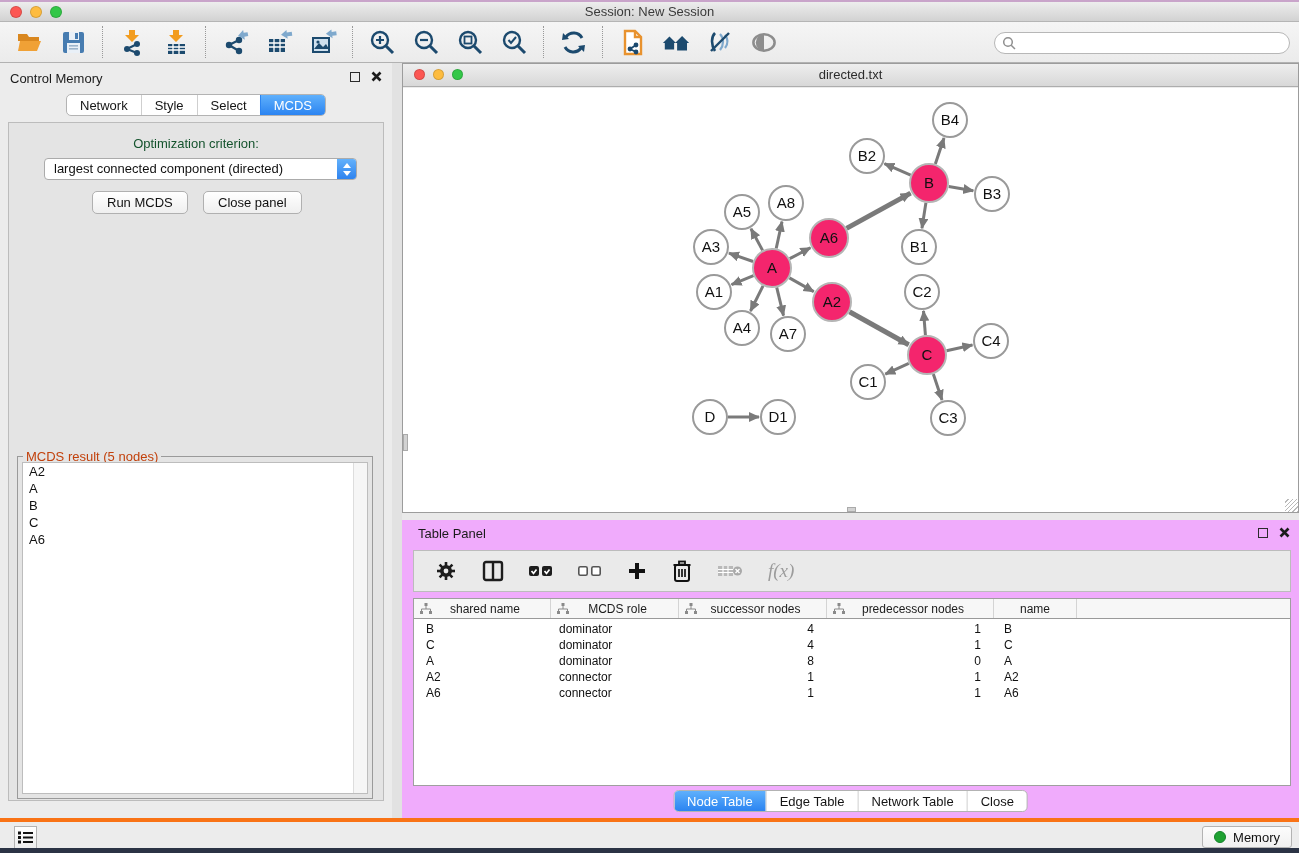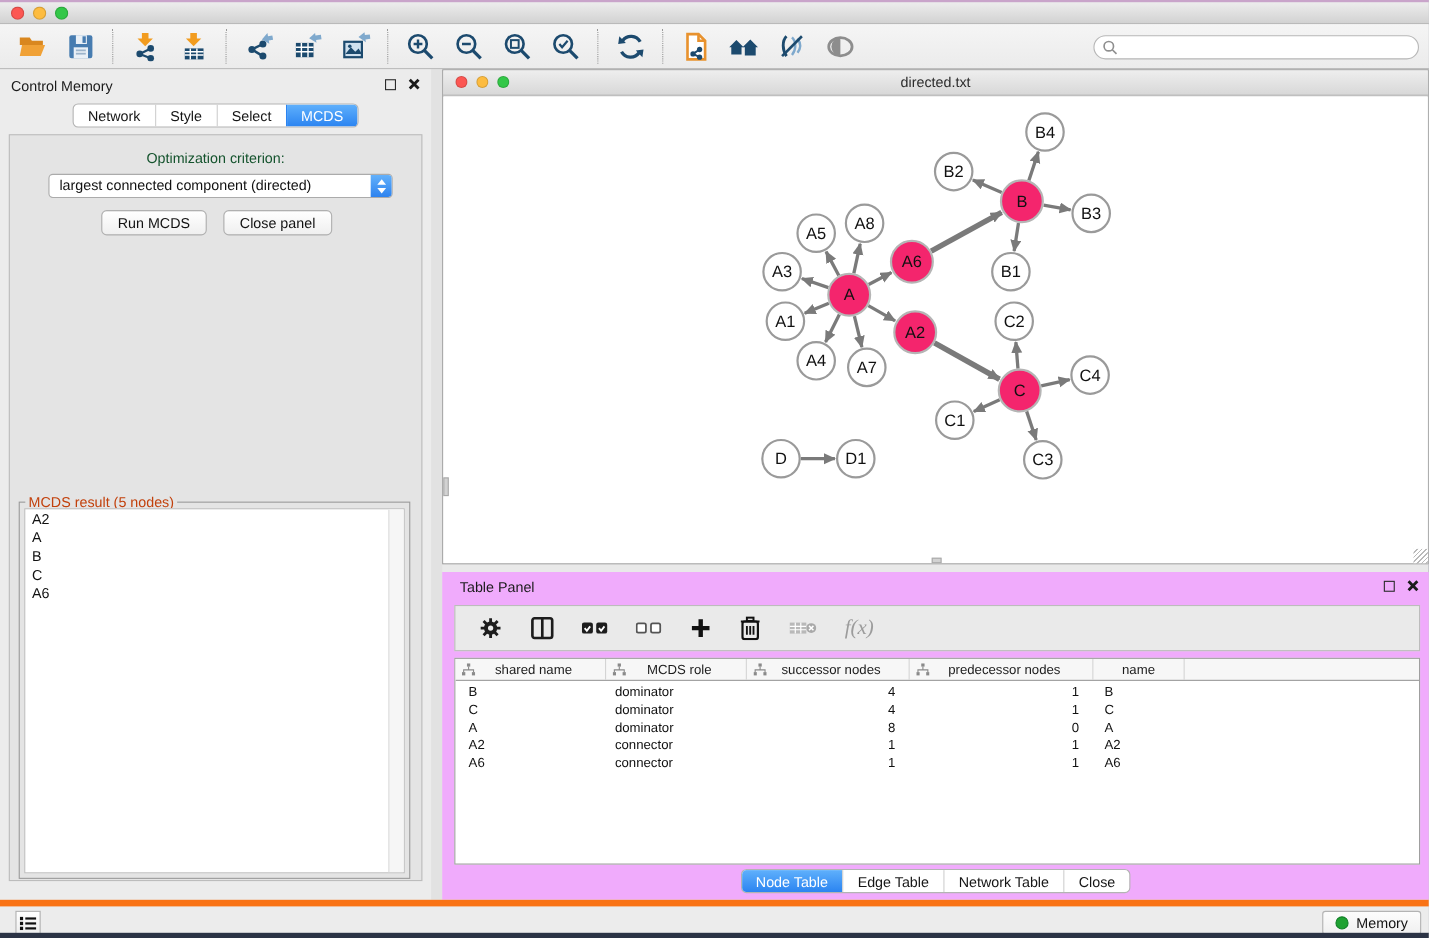--- a/index.html
+++ b/index.html
@@ -92,40 +92,41 @@
   .tbody { padding-top:2px; }
   .tr { display:flex; height:16px; align-items:center; cursor:default; }
   .td { font-size:12px; color:#111; white-space:nowrap; overflow:hidden; }
   .td.c0 { padding-left:12px; } .td.c1 { padding-left:8px; }
   .td.c2, .td.c3 { text-align:right; padding-right:13px; }
   .td.c4 { padding-left:10px; }
 
   .tp-tabs { position:absolute; top:270px; left:50%; transform:translateX(-50%); }
 
   
-  .status-bar { position:absolute; left:0; right:0; bottom:5px; height:30px; background:#ececec; border-top:6px solid #f97316; }
+  .status-bar { position:absolute; left:0; right:0; bottom:5px; height:30px; background:#ececec; border-top:4px solid #f97316; }
   .list-btn { position:absolute; left:14px; top:4px; width:23px; height:23px; background:linear-gradient(#fff,#ededed);
     border:1px solid #b3b3b3; display:flex; align-items:center; justify-content:center; cursor:pointer; }
   .memory-btn { position:absolute; right:7px; top:4px; height:22px; background:linear-gradient(#fcfcfc,#f0f0f0);
     border:1px solid #b3b3b3; border-radius:3px; display:flex; align-items:center; gap:7px; padding:0 11px; cursor:pointer; }
   .memory-dot { width:12px; height:12px; border-radius:50%; background:#1fa232; border:1px solid #14822a; }
   .memory-label { font-size:13px; color:#111; }
   .desktop-strip { position:absolute; left:0; right:0; bottom:0; height:5px; background:#2b3345; }
 </style>
 </head>
 <body>
 
 <div class="app">
 
   <div class="titlebar">
     <div class="traffic">
       <div class="light red"></div>
       <div class="light yellow"></div>
       <div class="light green"></div>
     </div>
+    <div class="title-text">Session: New Session</div>
   </div>
 
   <div class="toolbar">
     <div class="tgroup">
       <div class="ticon">
         <svg width="27" height="27" viewBox="0 0 27 27">
             <path d="M2 5h9l2 3h10v4H2z" fill="#d9871f"></path>
             <path d="M4 12h21l-4 10H2z" fill="#f0a136"></path>
           </svg>
       </div>

